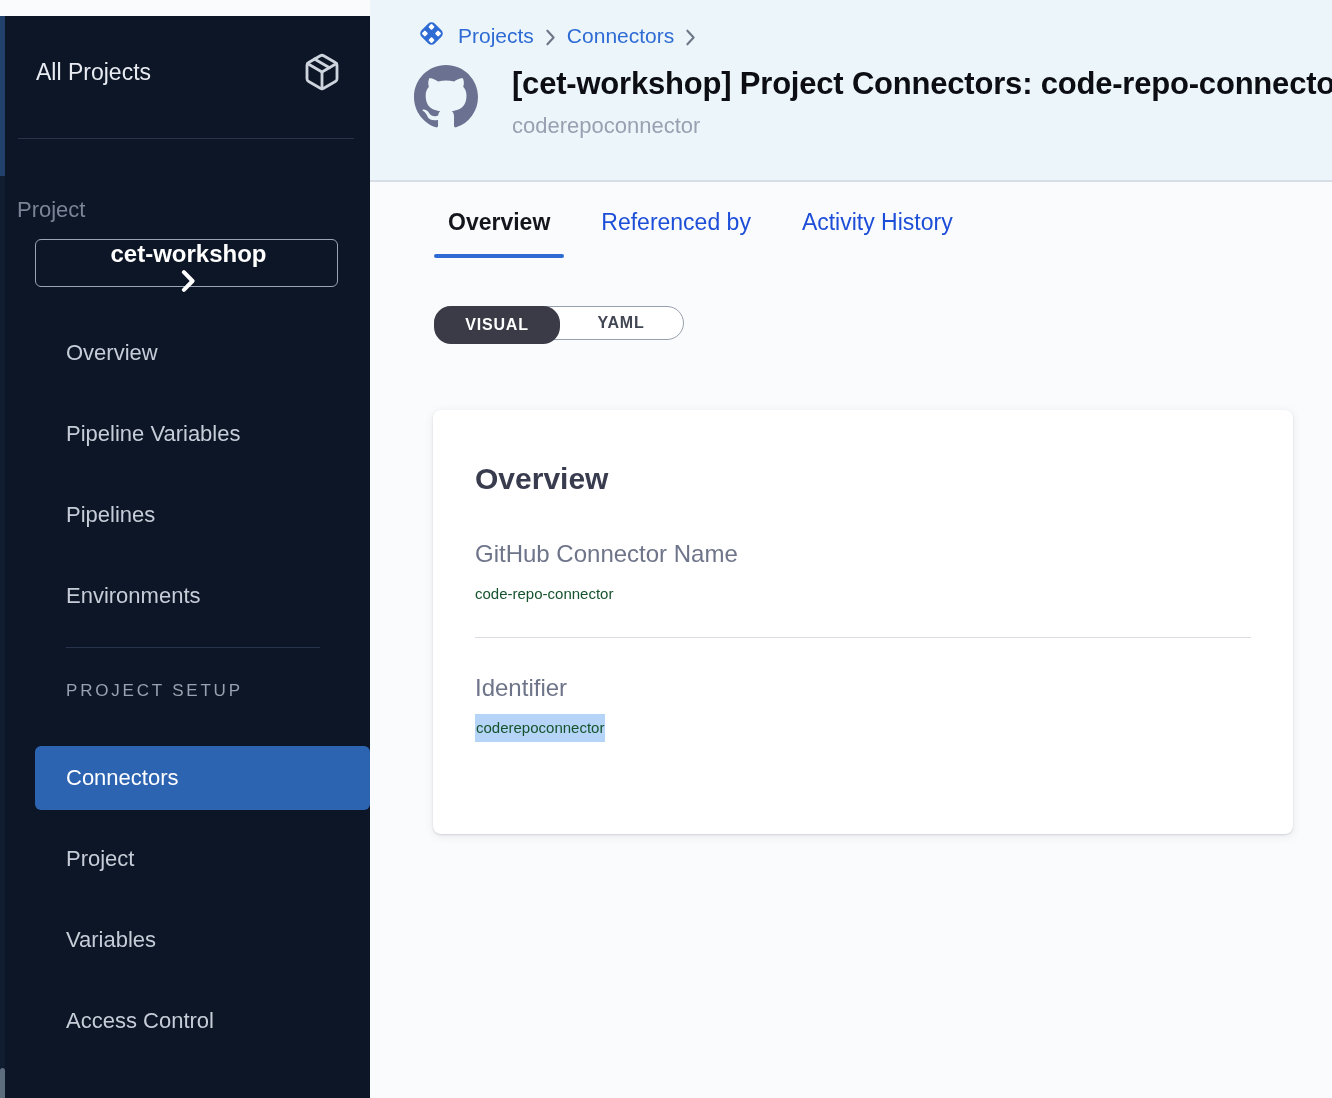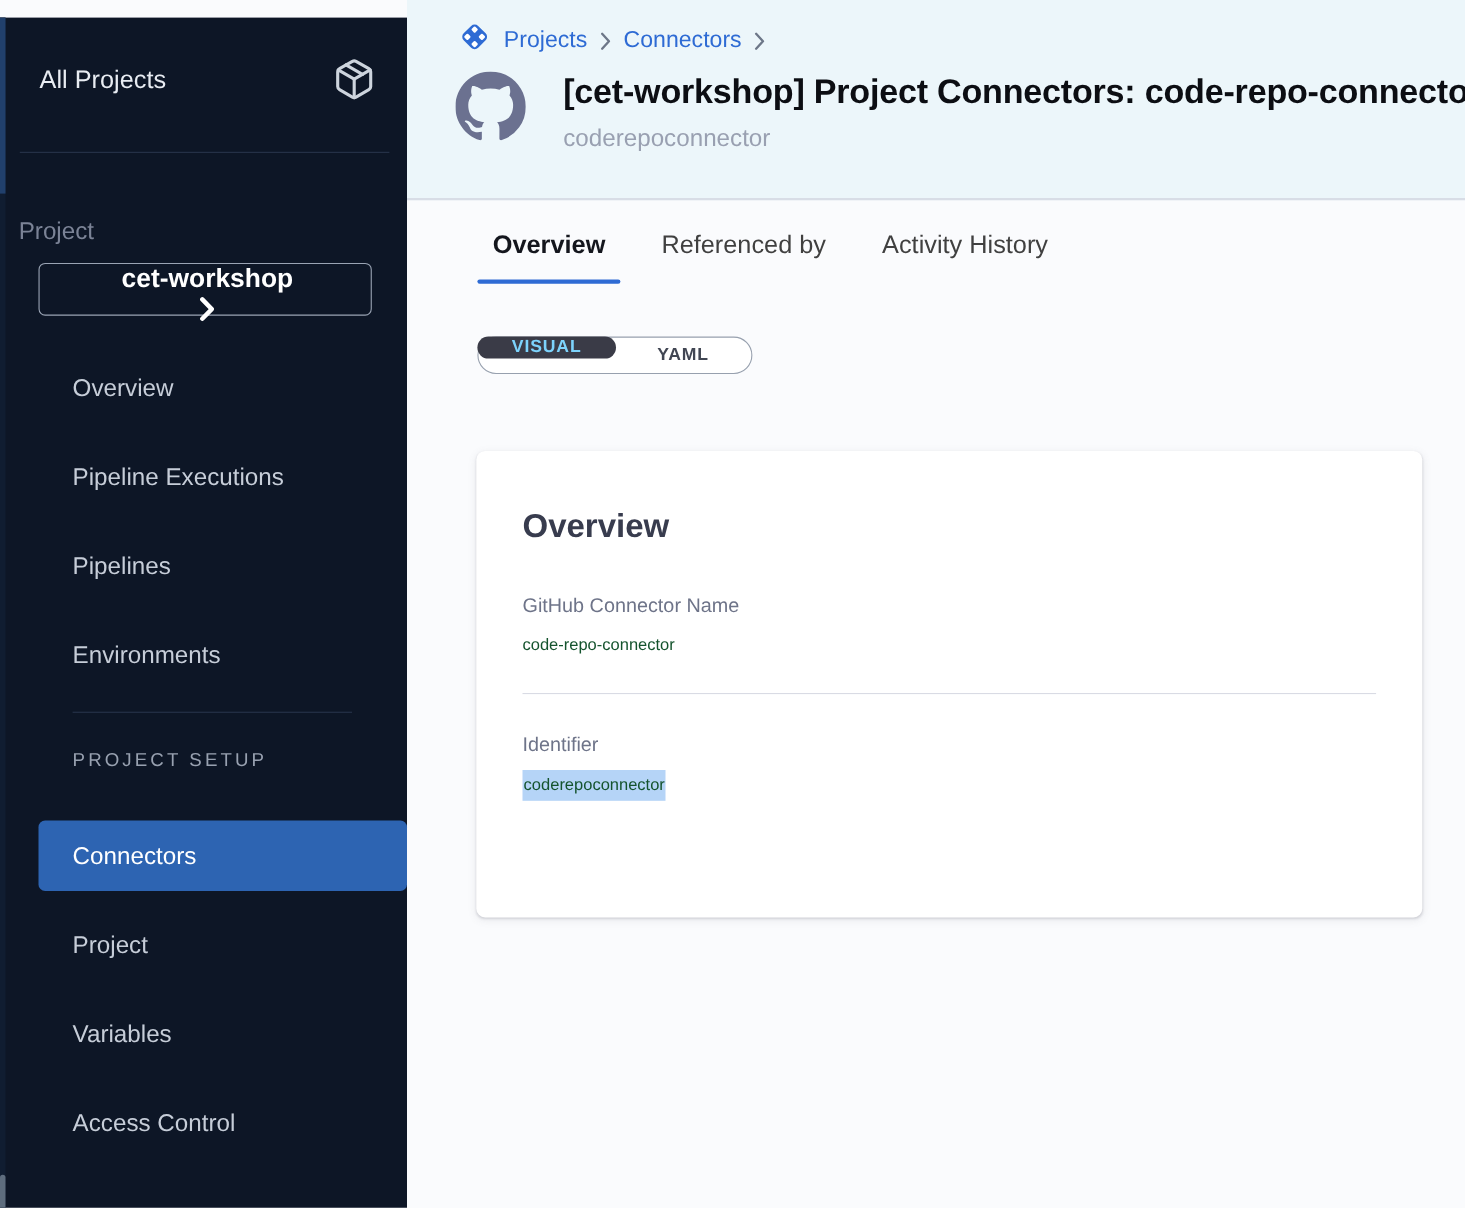--- a/index.html
+++ b/index.html
@@ -72,46 +72,46 @@
   .title-row { position:absolute; left:44px; top:65px; right:0; display:flex; align-items:flex-start; }
   .gh { width:64px; height:64px; flex:none; }
   .title-texts { margin-left:34px; min-width:0; flex:1; }
   .page-title {
     font-size:31px; font-weight:700; color:#0c0e13;
     white-space:nowrap; letter-spacing:-0.2px; line-height:38px;
   }
   .page-subtitle { margin-top:10px; font-size:22px; color:#99a0b1; }
 
   .tabs { display:flex; gap:23px; margin-left:64px; padding-top:26px; }
-  .tab { padding:0 14px 22px; font-size:23px; color:#404040; position:relative; cursor:pointer; line-height:28px; }
+  .tab { padding:0 14px 22px; font-size:23px; color:#1d4ed8; position:relative; cursor:pointer; line-height:28px; }
   .tab.active { font-weight:700; color:#14161d; }
   .tab.active::after {
     content:''; position:absolute; left:0; right:0; bottom:0;
     height:4px; border-radius:3px; background:#2e6bd4;
   }
 
   .toggle {
     margin:48px 0 0 64px; display:inline-flex; height:34px;
     border:1px solid #97a0ae; border-radius:18px; background:#ffffff;
   }
   .toggle-option {
     width:124px; display:flex; align-items:center; justify-content:center;
     font-size:16px; font-weight:700; letter-spacing:0.8px;
     color:#414653; border-radius:17px; cursor:pointer;
   }
-  .toggle-option.selected { background:#3a3b47; color:#7dd3fc; margin:-1px; height:20px; width:126px; }
+  .toggle-option.selected { background:#3a3b47; color:#ffffff; margin:-1px; height:38px; width:126px; }
 
   .card {
     margin:70px 0 0 63px; width:860px; height:424px;
     background:#ffffff; border-radius:8px;
     box-shadow:0 1px 2px rgba(40,41,61,.14), 0 2px 8px rgba(96,97,112,.12);
     padding:52px 42px 0;
   }
   .card h2 { margin:0 0 44px; font-size:30px; font-weight:700; color:#383c4e; }
-  .field-label { font-size:18px; color:#6e7489;margin-top:36px; }
+  .field-label { font-size:24px; color:#6e7489;margin-top:36px; }
   .field-value { margin-top:17px; font-size:15px; color:#14532d; }
   .card-divider { border:none; border-top:1px solid #d9dbe4; margin:35px 0 36px; }
   .highlight { background:#b5d4f7; padding:5px 1px 6px; }
 </style>
 </head>
 <body>
 
 <aside class="sidebar">
   <div class="rail">
     <div class="rail-top"></div>
@@ -138,21 +138,21 @@
     <span>cet-workshop</span>
     <span class="chev">
       <svg width="15" height="22" viewBox="0 0 8 12" fill="none" stroke="#ffffff" stroke-width="2.2" stroke-linecap="round" stroke-linejoin="round">
           <path d="M1.5 1.2L6.2 6l-4.7 4.8"></path>
         </svg>
     </span>
   </button>
 
   <nav class="nav">
     <div class="nav-item">Overview</div>
-    <div class="nav-item">Pipeline Executions</div>
+    <div class="nav-item">Pipeline Variables</div>
     <div class="nav-item">Pipelines</div>
     <div class="nav-item">Environments</div>
   </nav>
 
   <hr class="sidebar-divider inner">
 
   <div class="section-label">PROJECT SETUP</div>
 
   <nav class="setup-nav">
     <div class="setup-item active">Connectors</div>

